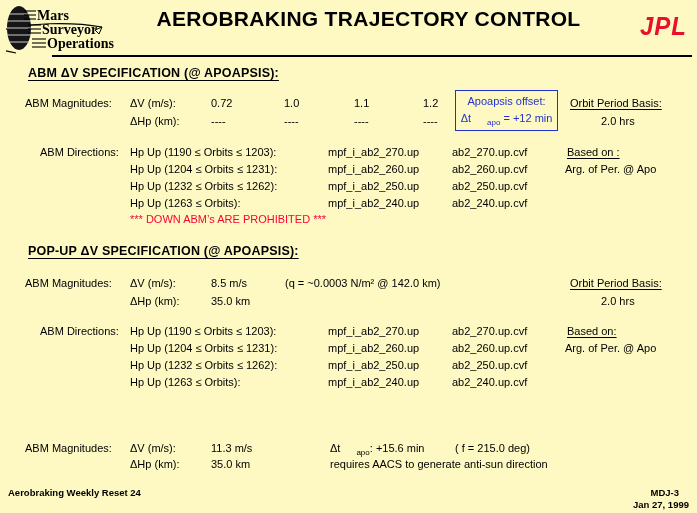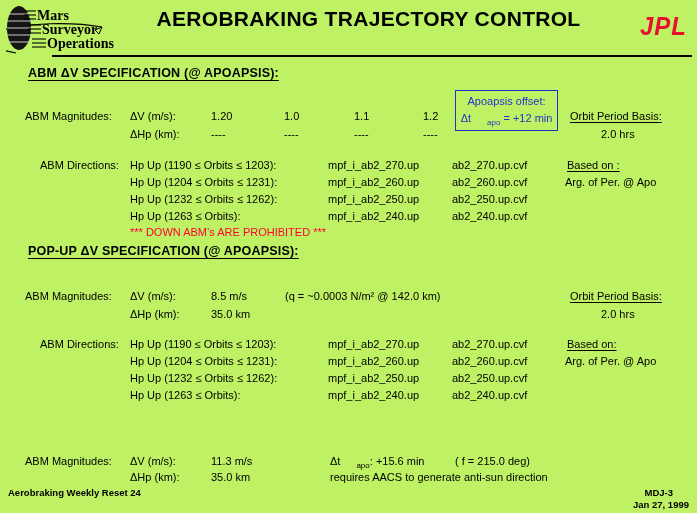--- a/index.html
+++ b/index.html
@@ -1,20 +1,20 @@
 <!DOCTYPE html>
 <html><head>
 <meta charset="utf-8">
 <style>
   html,body { margin:0; padding:0; background:#fff; }
   .slide {
-    position:relative; width:697px; height:513px; background:#bef264;
+    position:relative; width:697px; height:513px; background:#fef9c3;
     font-family:"Liberation Sans", sans-serif; color:#000; overflow:hidden;
   }
-  .t { position:absolute; white-space:nowrap; font-size:11px; line-height:13px;margin-top:13px; }
+  .t { position:absolute; white-space:nowrap; font-size:11px; line-height:13px; }
   .u { text-decoration:underline; text-underline-offset:2px; }
   .h {
     position:absolute; white-space:nowrap; font-weight:bold; font-size:12.5px;
     letter-spacing:.2px; text-decoration:underline; text-underline-offset:3px;
   }
   .title {
     position:absolute; left:110px; right:70px; top:7px; text-align:center;
     font-weight:bold; font-size:21px; letter-spacing:.3px; white-space:nowrap;
   }
   .jpl {
@@ -67,21 +67,21 @@
   </div>
 
   <div class="title">AEROBRAKING TRAJECTORY CONTROL</div>
   <div class="jpl">JPL</div>
   <div class="rule"></div>
 
   <div class="h" style="left:28px; top:66px">ABM ΔV SPECIFICATION (@ APOAPSIS):</div>
 
   <span class="t" style="left:25px; top:97px">ABM Magnitudes:</span>
   <span class="t" style="left:130px; top:97px">ΔV (m/s):</span>
-  <span class="t" style="left:211px; top:97px">1.20</span>
+  <span class="t" style="left:211px; top:97px">0.72</span>
   <span class="t" style="left:284px; top:97px">1.0</span>
   <span class="t" style="left:354px; top:97px">1.1</span>
   <span class="t" style="left:423px; top:97px">1.2</span>
 
   <span class="t" style="left:130px; top:115px">ΔHp (km):</span>
   <span class="t" style="left:211px; top:115px">----</span>
   <span class="t" style="left:284px; top:115px">----</span>
   <span class="t" style="left:354px; top:115px">----</span>
   <span class="t" style="left:423px; top:115px">----</span>
 
@@ -150,16 +150,16 @@
   <span class="t" style="left:130px; top:442px">ΔV (m/s):</span>
   <span class="t" style="left:211px; top:442px">11.3 m/s</span>
   <span class="t" style="left:330px; top:442px"><span>Δt</span><sub>apo</sub><span>:  +15.6 min</span></span>
   <span class="t" style="left:455px; top:442px">( f = 215.0 deg)</span>
 
   <span class="t" style="left:130px; top:458px">ΔHp (km):</span>
   <span class="t" style="left:211px; top:458px">35.0 km</span>
   <span class="t" style="left:330px; top:458px">requires AACS to generate anti-sun direction</span>
 
   <div class="foot" style="left:8px; top:487px">Aerobraking Weekly Reset 24</div>
-  <div class="foot" style="right:24px; top:487px; text-align:right">MDJ-3</div>
+  <div class="foot" style="right:18px; top:487px; text-align:right">MDJ-3</div>
   <div class="foot" style="right:8px; top:499px; text-align:right">Jan 27, 1999</div>
 
 </div>
 
 </body></html>

